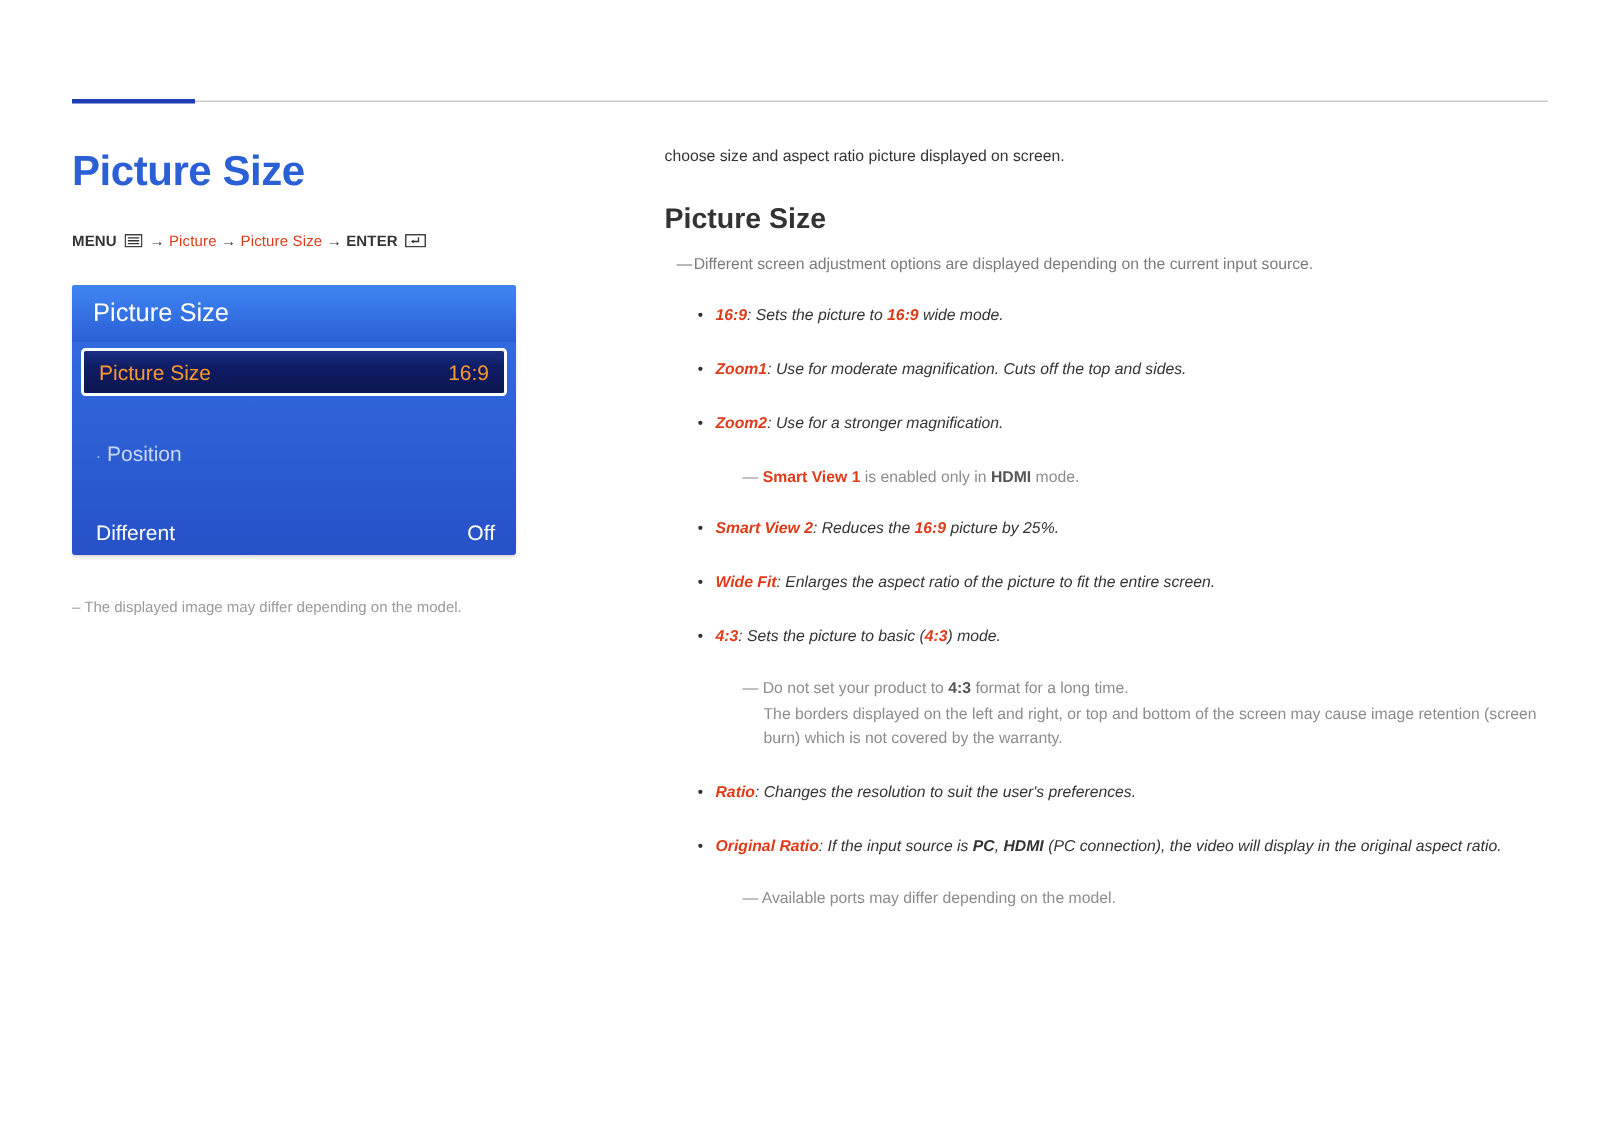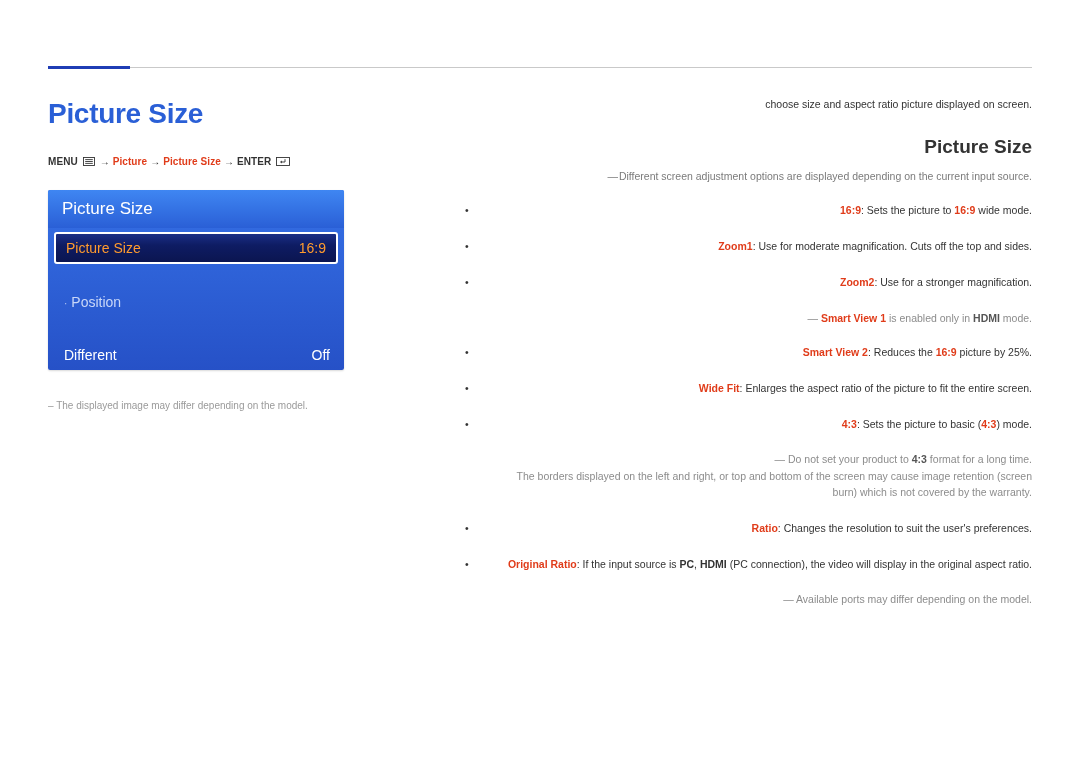--- a/index.html
+++ b/index.html
@@ -11,32 +11,32 @@
     height: 763px;
     position: relative;
     padding: 48px 48px 0 48px;
   }
   .top-rule-wrap { position: absolute; top: 66px; left: 48px; right: 48px; height: 4px; }
   .top-rule-accent { position: absolute; left: 0; top: 0; width: 82px; height: 3px; background: #1f3db5; }
   .top-rule-line { position: absolute; left: 82px; right: 0; top: 1px; height: 1px; background: #c9c9c9; }
 
   .cols { display: flex; margin-top: 50px; }
   .col-left { width: 355px; flex-shrink: 0; }
-  .col-right { flex: 1; padding-left: 40px; text-align: right; }
+  .col-right { flex: 1; padding-left: 40px; }
 
   h1.page-title {
     color: #2a5fd6;
     font-size: 28px;
     font-weight: 700;
     letter-spacing: -0.3px;
     margin-bottom: 26px;
   }
 
   .breadcrumb { font-size: 10px; color: #333; margin-bottom: 22px; letter-spacing: 0.1px; }
-  .breadcrumb .hl { color: #e03c1a; font-weight: 700; }
+  .breadcrumb .hl { color: #e03c1a; font-weight: 400; }
   .breadcrumb b { font-weight: 700; }
   .menu-icon, .enter-icon {
     display: inline-block; vertical-align: -1px; margin: 0 2px;
   }
 
   
   .osd {
     width: 296px;
     border-radius: 2px;
     overflow: hidden;
@@ -75,21 +75,21 @@
     margin-top: 30px;
   }
   .footnote::before { content: "– "; }
 
   
   .intro { font-size: 10.5px; color: #333; margin-bottom: 26px; }
   h2.section-title { font-size: 19px; color: #333; font-weight: 700; margin-bottom: 12px; }
   .note-dash { font-size: 10.5px; color: #7b7b7b; margin: 2px 0 10px 8px; }
   .note-dash::before { content: "― "; letter-spacing: -2px; margin-right: 2px; }
   ul.bullets { list-style: none; margin-left: 22px; }
-  ul.bullets > li { font-size: 10.5px; color: #333; margin: 21px 0; position: relative; padding-left: 12px; line-height: 1.45; }
+  ul.bullets > li { font-size: 10.5px; color: #333; margin: 21px 0; position: relative; padding-left: 12px; line-height: 1.45; font-style: italic; }
   ul.bullets > li::before { content: "•"; position: absolute; left: 0; top: 0; color: #333; }
   ul.bullets .hl { color: #e03c1a; font-weight: 700; }
   ul.bullets b { font-weight: 700; }
   .subnote {
     font-size: 10.5px; color: #8c8c8c;
     margin: 4px 0 4px 30px;
   }
   .subnote::before { content: "― "; }
   .subnote .hl { color: #e03c1a; font-weight: 700; }
   .subnote b { font-weight: 700; color: #555; }

